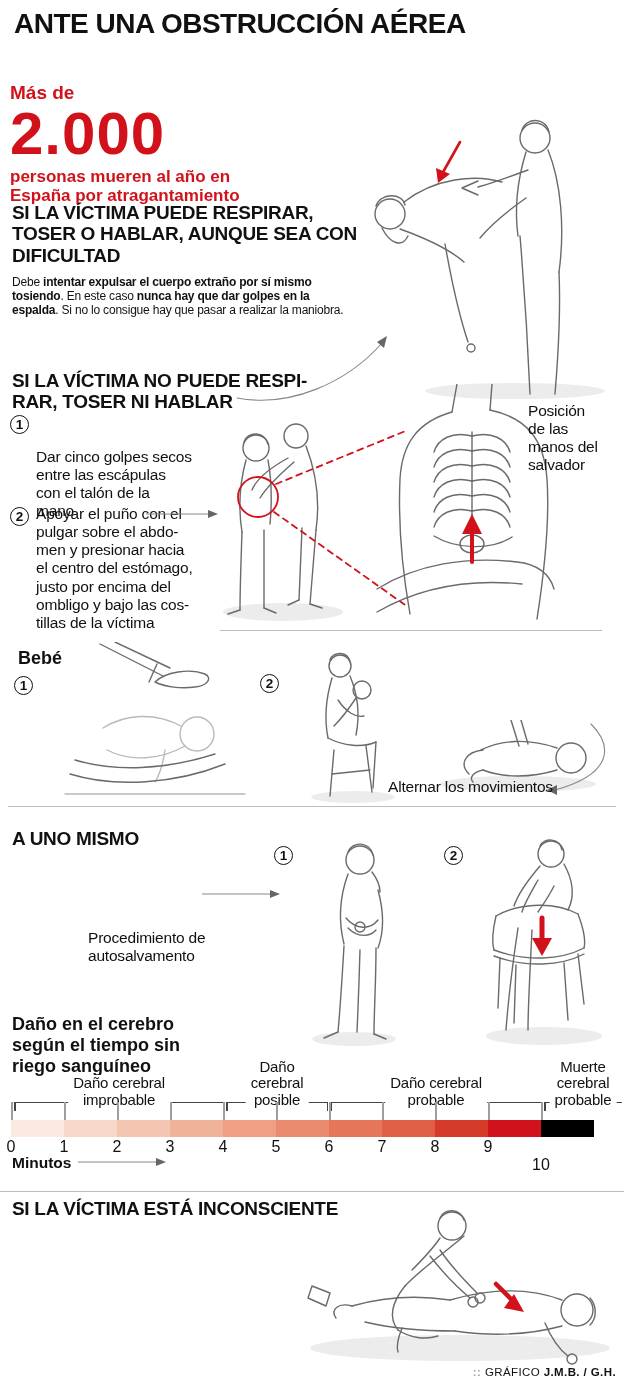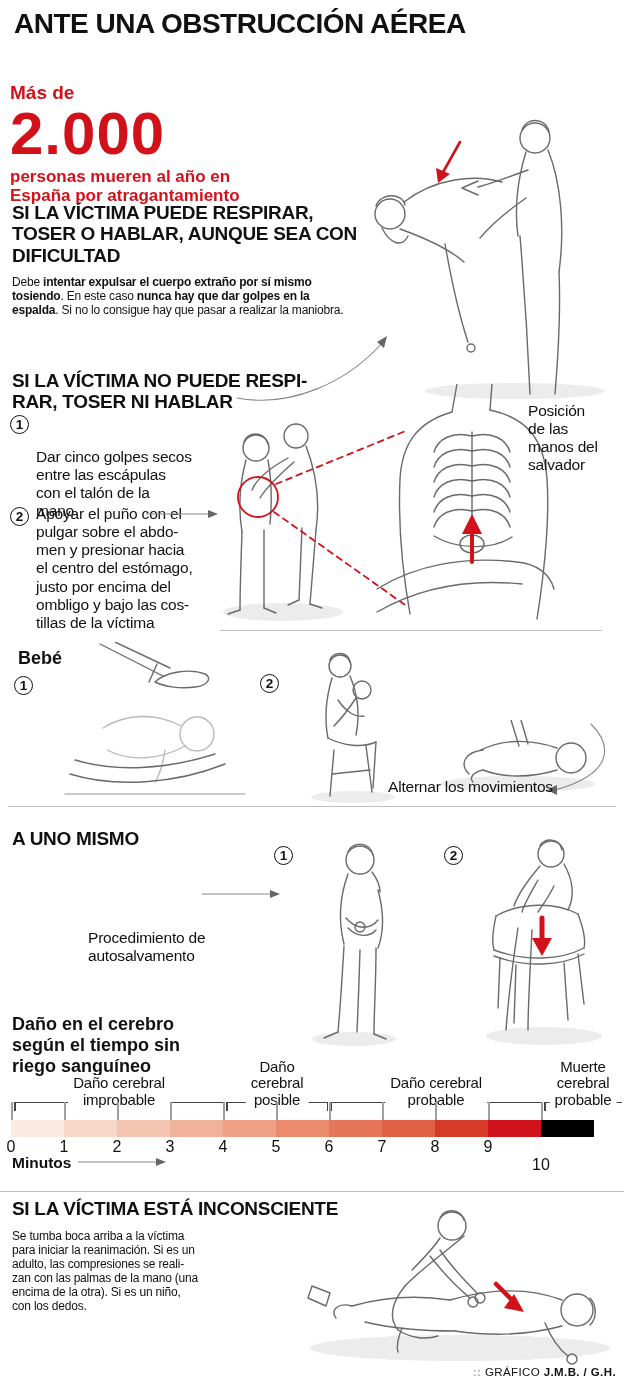--- a/index.html
+++ b/index.html
@@ -358,26 +358,20 @@
 
   <div class="abs bold" style="left:12px;top:1154px;font-size:15.5px;">Minutos</div>
   <svg class="abs lineart" style="left:78px;top:1156px;" width="90" height="12" viewBox="0 0 90 12">
     <line class="thin" x1="0" y1="6" x2="80" y2="6"></line>
     <polygon class="gray-f" points="88,6 78,2 78,10"></polygon>
   </svg>
 
   <div class="divider abs" style="left:0;top:1191px;width:624px;"></div>
 
   <div class="h2 abs" style="left:12px;top:1198px;">SI LA VÍCTIMA ESTÁ INCONSCIENTE</div>
-  <div class="body-t pre abs" style="left:12px;top:1230px;width:265px;">Se tumba boca arriba a la víctima
-para iniciar la reanimación. Si es un
-adulto, las compresiones se reali-
-zan con las palmas de la mano (una
-encima de la otra). Si es un niño,
-con los dedos.</div>
 
   <svg class="abs lineart" style="left:290px;top:1198px;" width="330" height="178" viewBox="0 0 330 178">
     <ellipse class="shadow" cx="170" cy="150" rx="150" ry="13"></ellipse>
 
     <circle cx="287" cy="112" r="16"></circle>
     <path d="M300,100 C307,108 307,120 300,127"></path>
     <path d="M272,102 C235,88 195,92 160,102"></path>
     <path d="M272,128 C235,138 200,138 165,133"></path>
     <path d="M255,125 C262,142 270,152 278,158"></path>
     <circle cx="282" cy="161" r="5"></circle>

